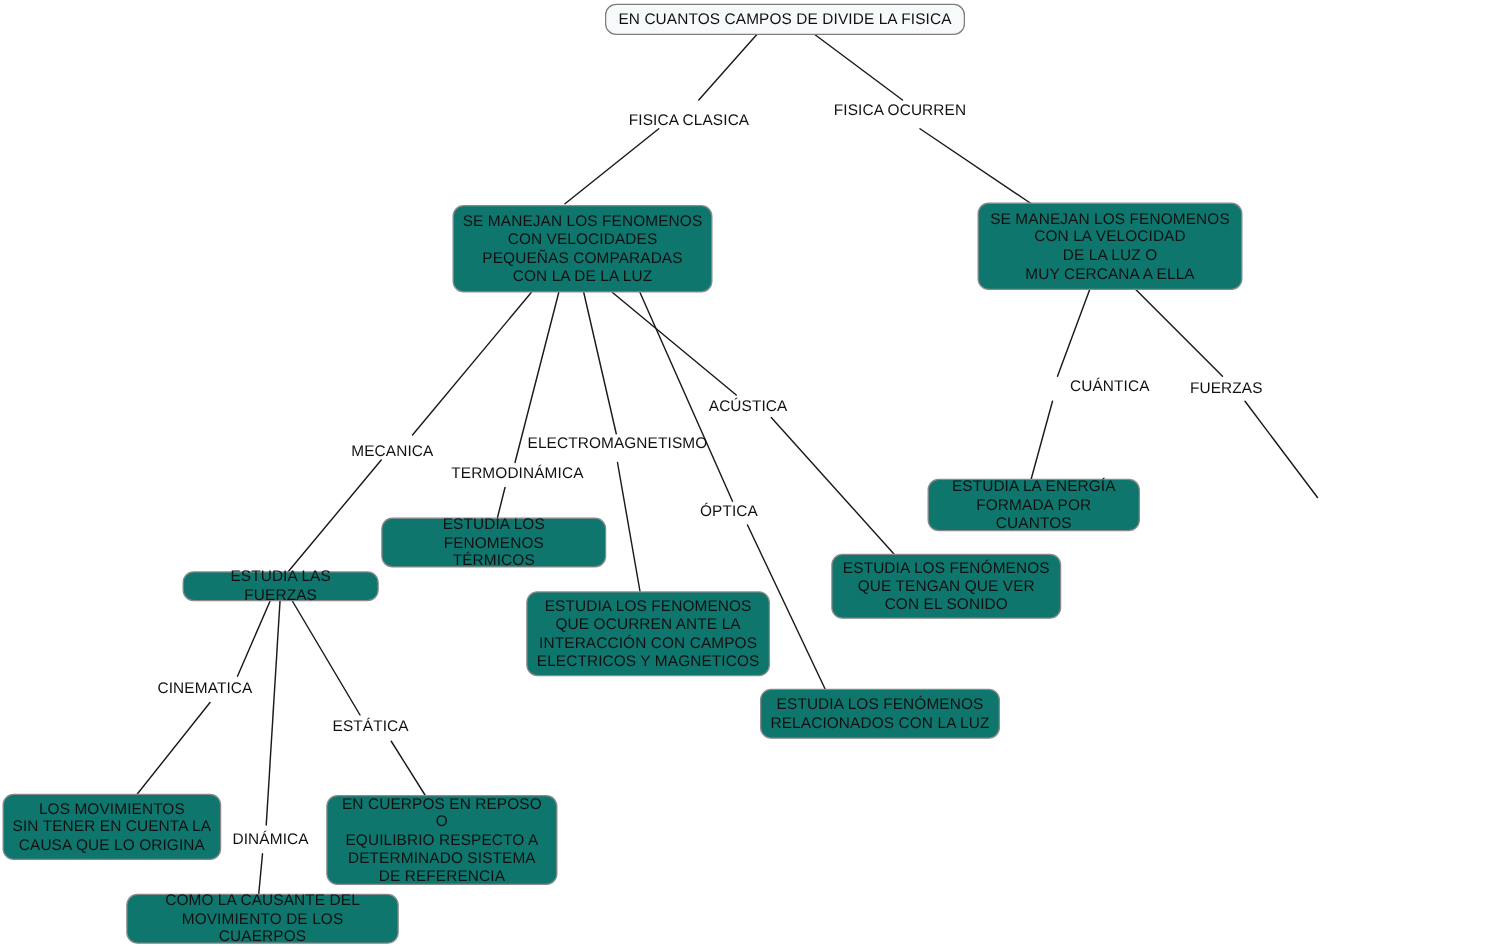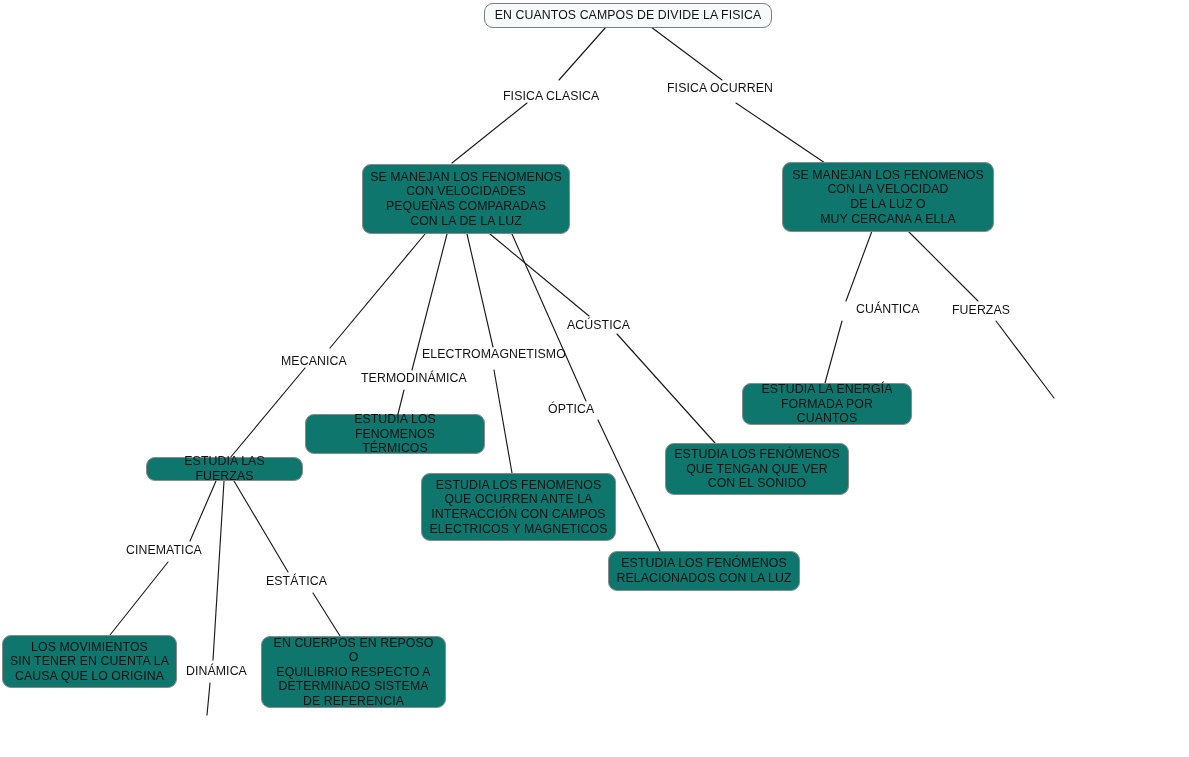--- a/index.html
+++ b/index.html
@@ -133,39 +133,41 @@
 RELACIONADOS CON LA LUZ</div>
 
   <div class="node" style="left:742px; top:383px; width:170px; height:42px;">ESTUDIA LA ENERGÍA
 FORMADA POR CUANTOS</div>
 
 
   <div class="node" style="left:2px; top:635px; width:175px; height:53px;">LOS MOVIMIENTOS
 SIN TENER EN CUENTA LA
 CAUSA QUE LO ORIGINA</div>
 
+  <div class="node" style="left:101px; top:715px; width:218px; height:40px;">COMO LA CAUSANTE DEL
+MOVIMIENTO DE LOS CUAERPOS</div>
 
   <div class="node" style="left:261px; top:636px; width:185px; height:72px;">EN CUERPOS EN REPOSO O
 EQUILIBRIO RESPECTO A
 DETERMINADO SISTEMA
 DE REFERENCIA</div>
 
   <div class="edge-label" style="left:503px; top:89px;">FISICA CLASICA</div>
 
   <div class="edge-label" style="left:667px; top:81px;">FISICA OCURREN</div>
 
   <div class="edge-label" style="left:281px; top:354px;">MECANICA</div>
 
   <div class="edge-label" style="left:361px; top:371px;">TERMODINÁMICA</div>
 
   <div class="edge-label" style="left:422px; top:347px;">ELECTROMAGNETISMO</div>
 
   <div class="edge-label" style="left:567px; top:318px;">ACÚSTICA</div>
 
-  <div class="edge-label" style="left:548px; top:402px;">ÓPTICA</div>
+  <div class="edge-label" style="left:560px; top:402px;">ÓPTICA</div>
 
   <div class="edge-label" style="left:821px; top:302px;margin-left:35px;">CUÁNTICA</div>
 
   <div class="edge-label" style="left:952px; top:303px;">FUERZAS</div>
 
   <div class="edge-label" style="left:126px; top:543px;">CINEMATICA</div>
 
   <div class="edge-label" style="left:186px; top:664px;">DINÁMICA</div>
 
   <div class="edge-label" style="left:266px; top:574px;">ESTÁTICA</div>

